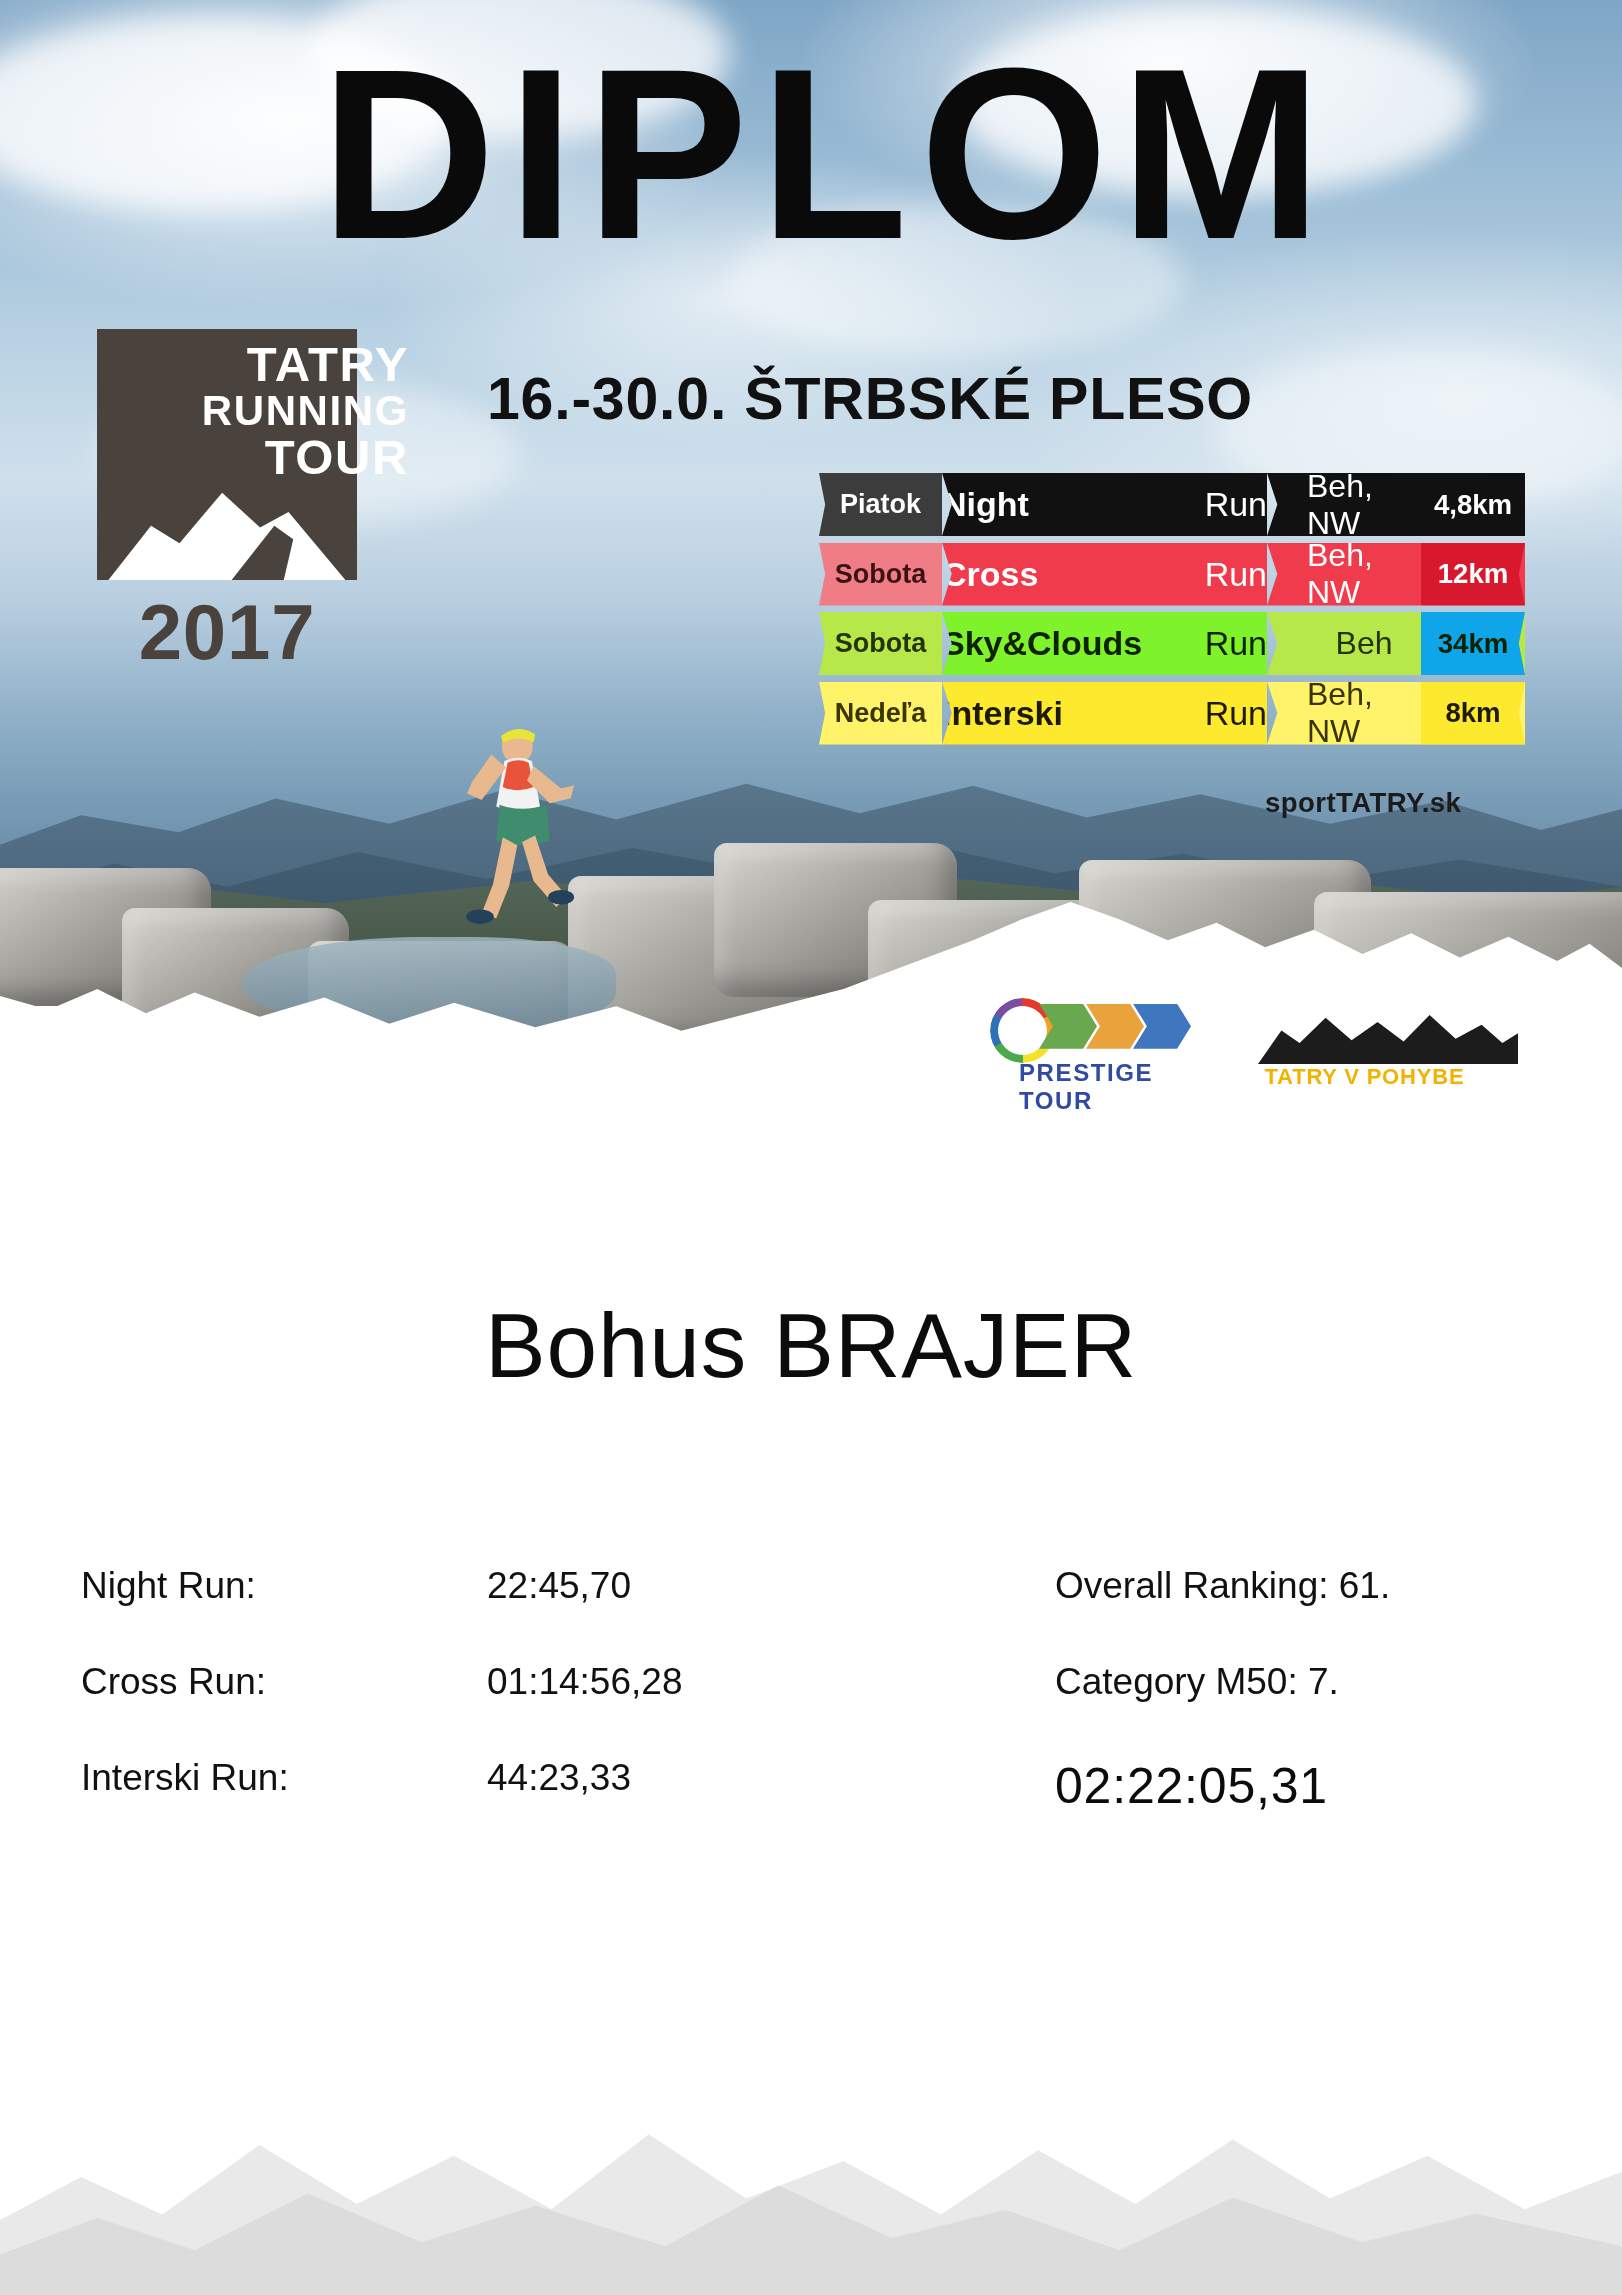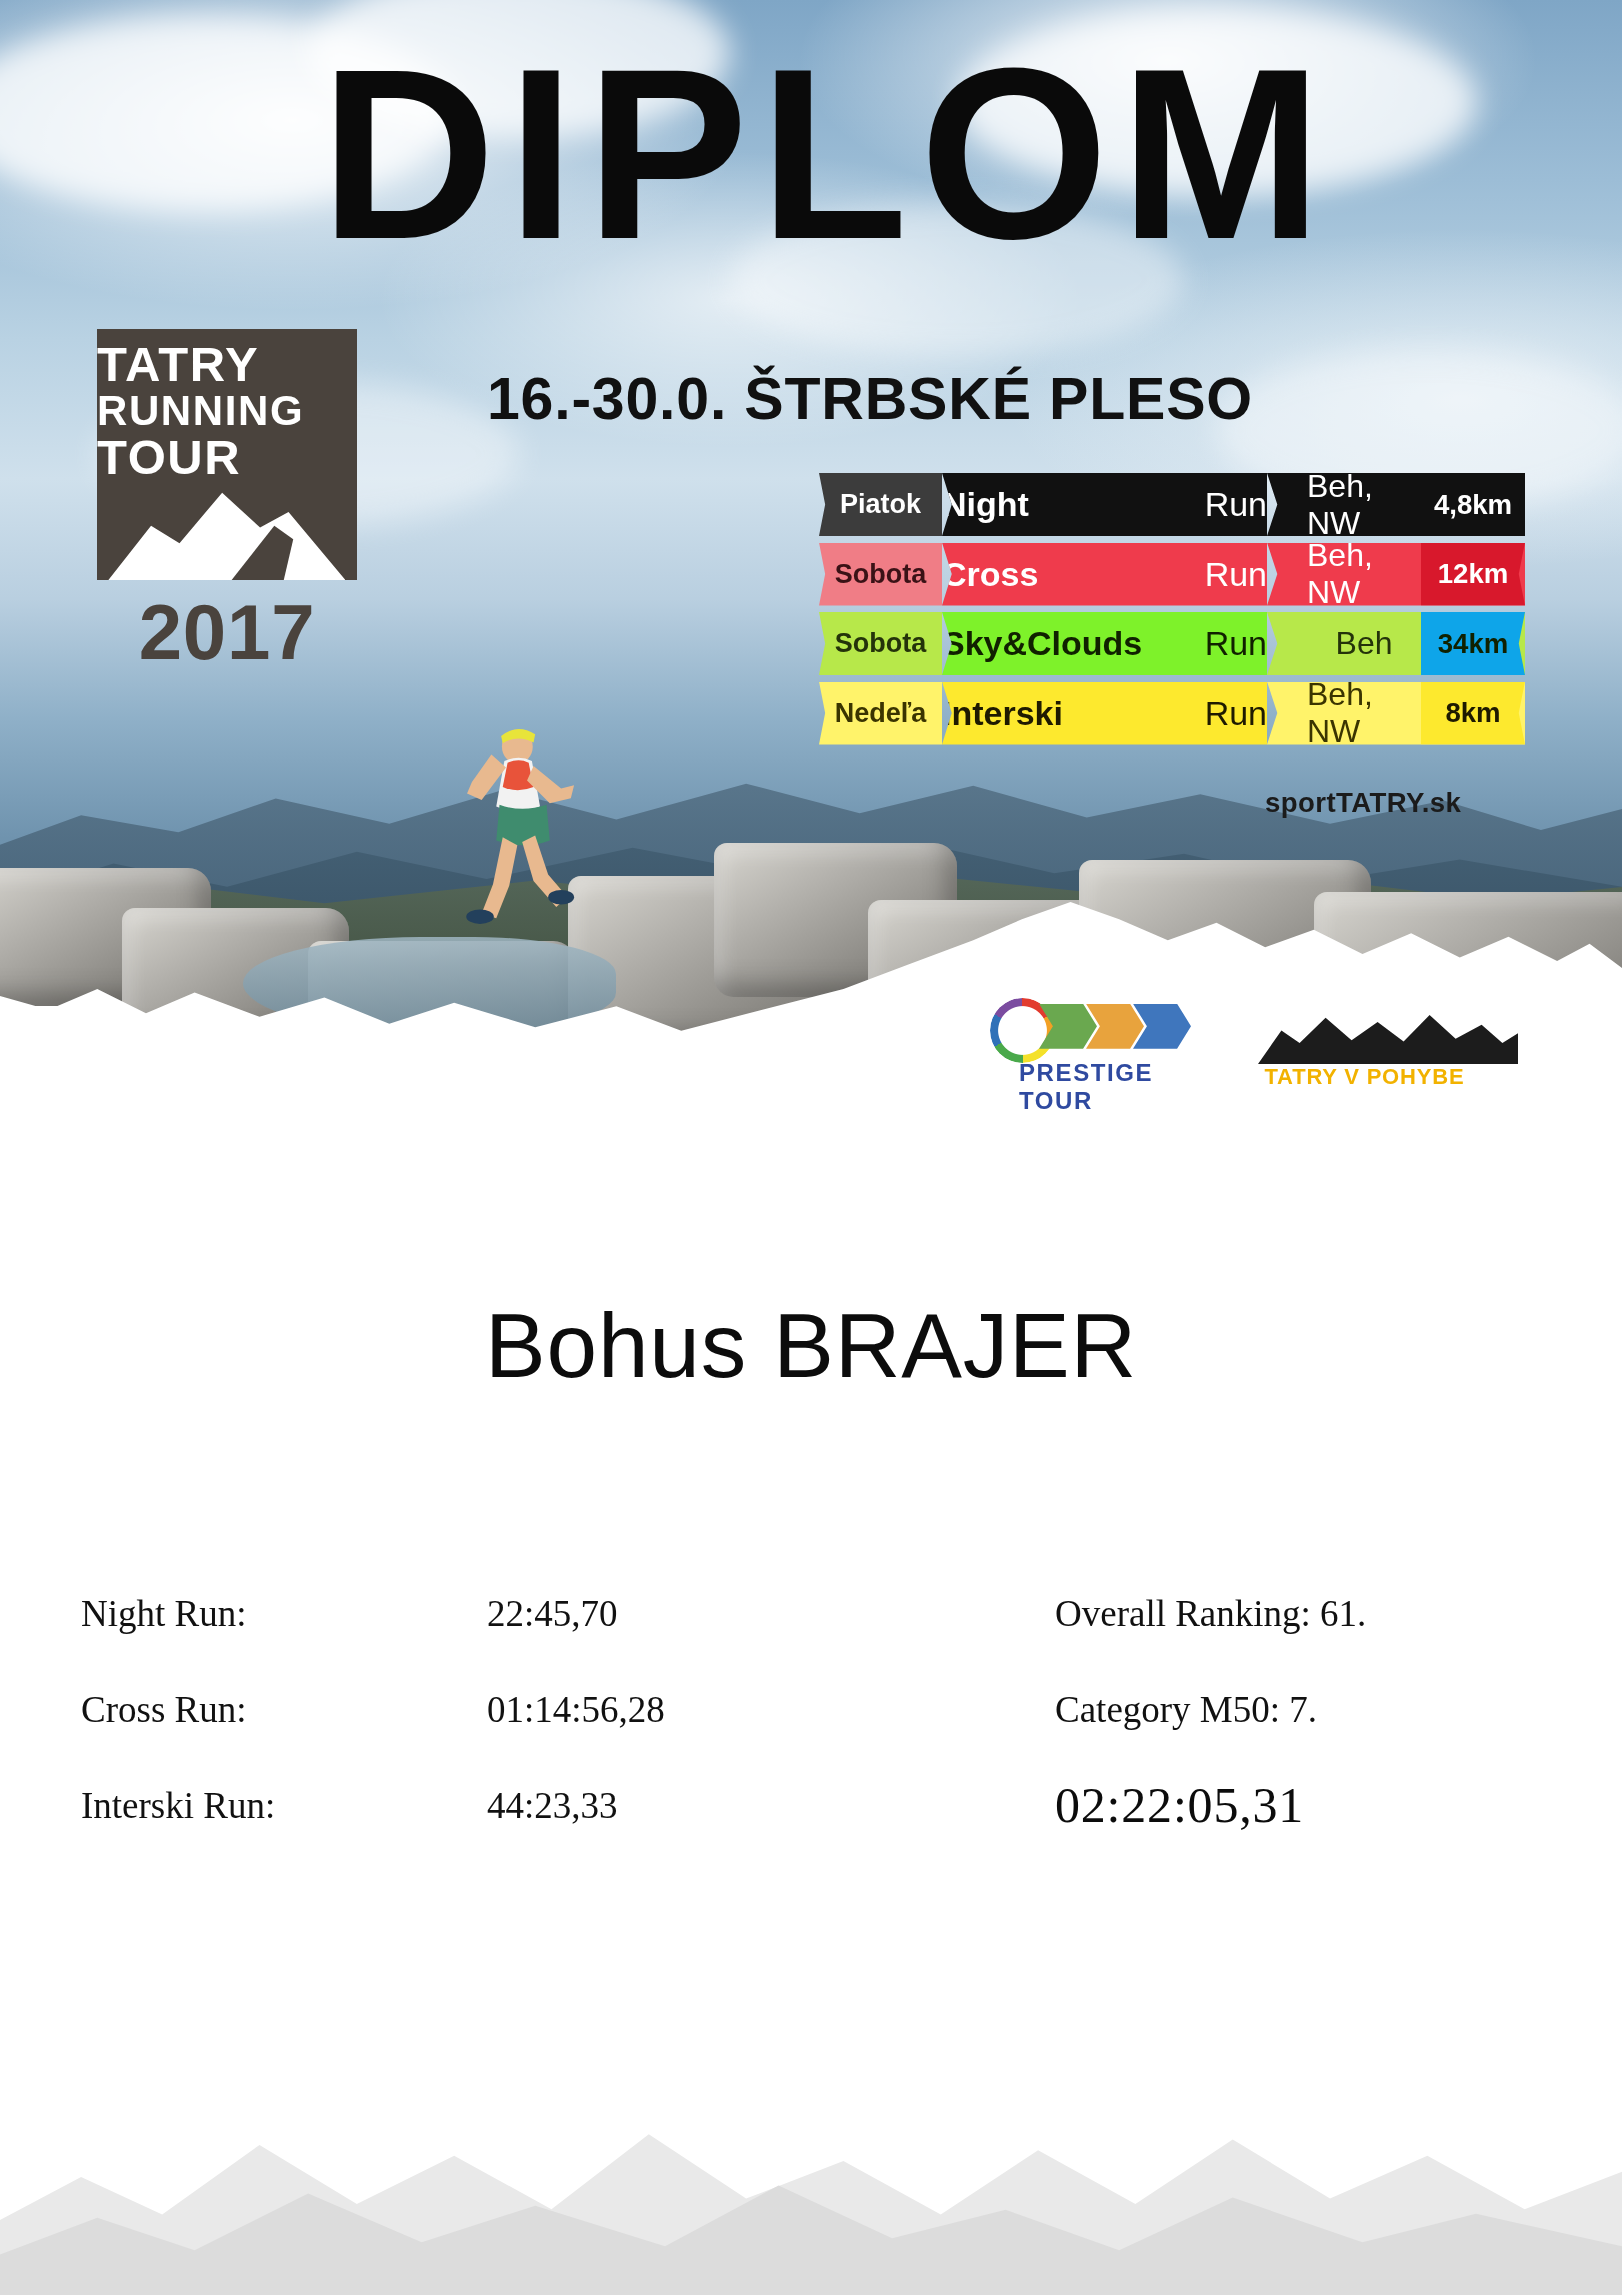--- a/index.html
+++ b/index.html
@@ -135,21 +135,21 @@
     left: 0; top: 0;
     width: 260px; height: 251px;
     background: #4a433d;
     clip-path: polygon(0% 0%, 100% 0%, 100% 100%, 0% 100%);
   }
   .trt-words {
     position: absolute;
     left: 0; top: 11.4px;
     width: 312px;
     color: #ffffff;
-    text-align: left;
+    text-align: right;
     font-weight: 700;
     line-height: 1.02;
     font-size: 49px;
     letter-spacing: 1.6px;
   }
   .trt-mountain {
     position: absolute;
     left: 11.4px; top: 154px;
     width: 237px; height: 97px;
     background: #ffffff;
@@ -325,23 +325,22 @@
     letter-spacing: 0.8px;
   }
 
   .results {
     position: absolute;
     left: 81px; top: 1565px;
     width: 1460px;
   }
   .res-row {
     display: flex;
-    align-items: center;
+    align-items: flex-start;
     height: 96px;
-    font-family: Liberation Serif, serif;
   }
   .res-label {
     width: 406px;
     font-size: 37px;
     color: #111111;
   }
   .res-time {
     width: 568px;
     font-size: 37px;
     color: #111111;

